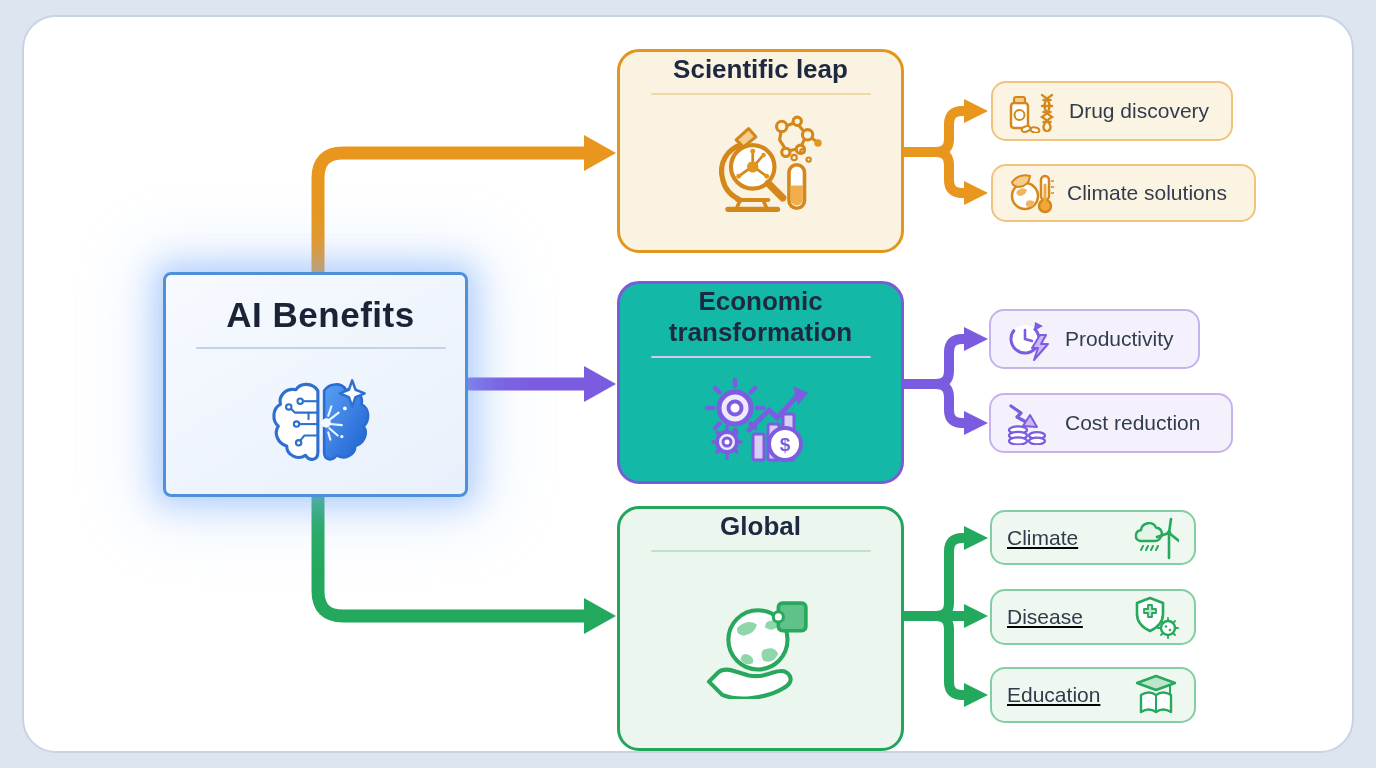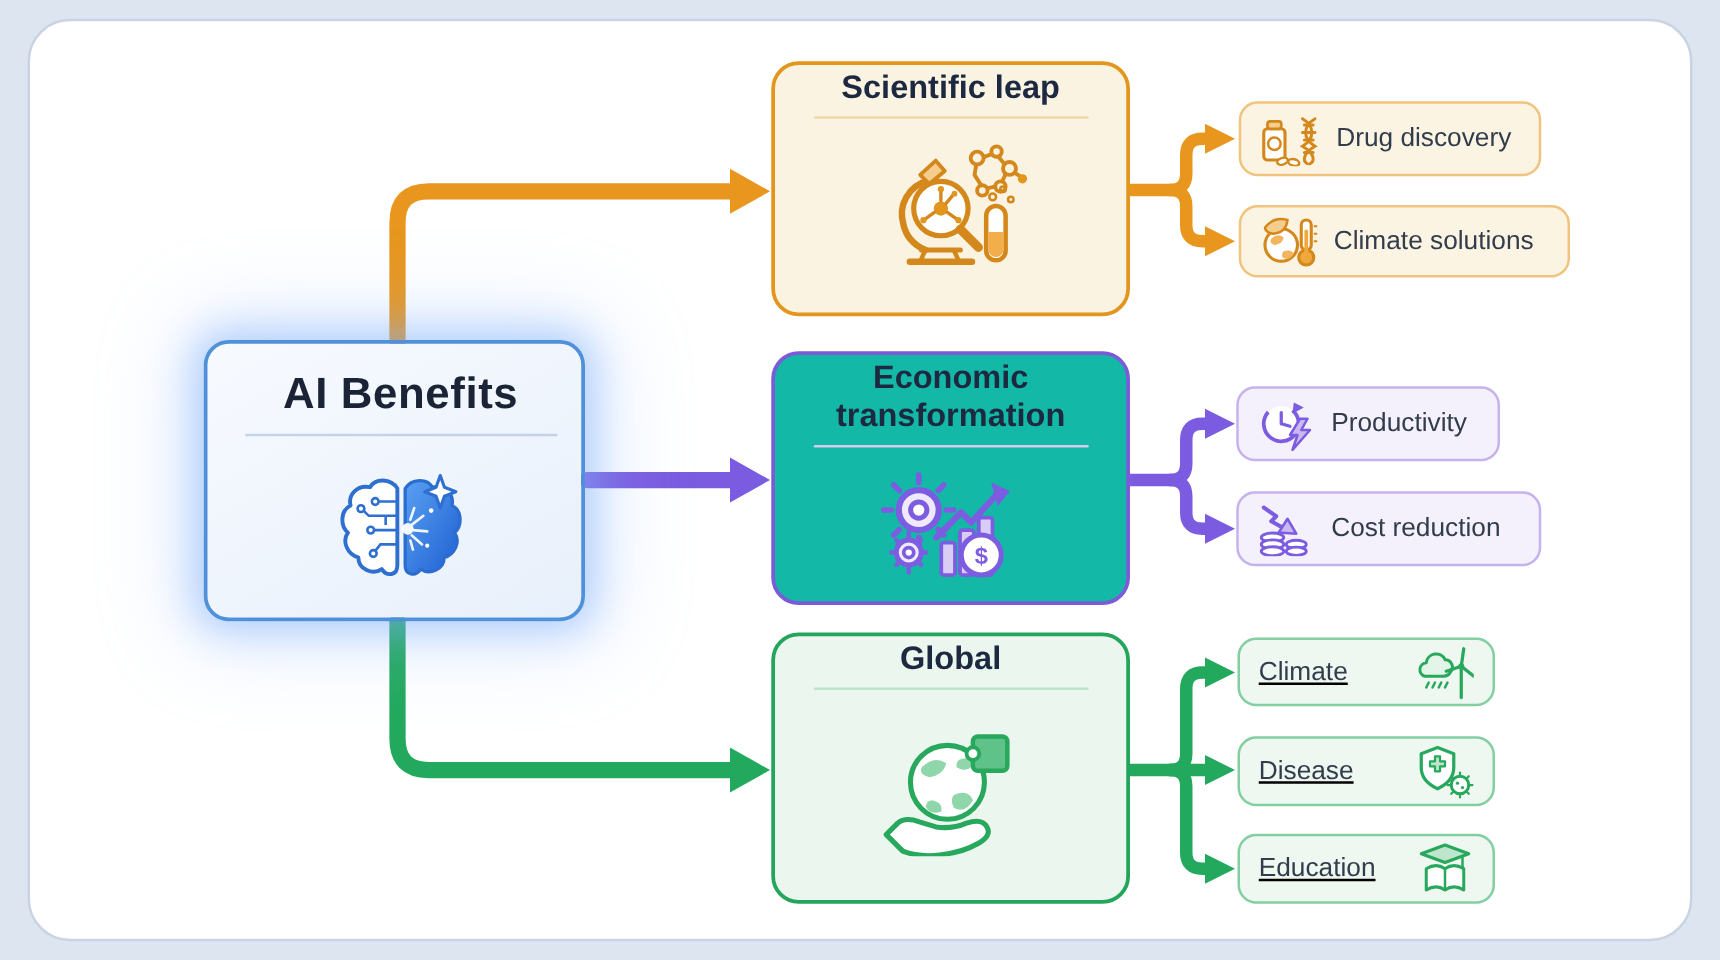--- a/index.html
+++ b/index.html
@@ -3,37 +3,37 @@
 <meta charset="utf-8">
 <style>
   html,body{margin:0;padding:0;}
   body{background:#dde5f1;font-family:"Liberation Sans",sans-serif;}
   .stage{position:relative;width:1376px;height:768px;background:#dde5f1;overflow:hidden;}
   .card{position:absolute;left:22px;top:15px;width:1332px;height:738px;background:#ffffff;
         border:2px solid #c9d3e3;border-radius:34px;box-sizing:border-box;}
   .connectors{position:absolute;left:0;top:0;width:1376px;height:768px;pointer-events:none;}
   .node{position:absolute;box-sizing:border-box;display:flex;flex-direction:column;align-items:center;}
   
-  .root{left:163px;top:272px;width:305px;height:225px;border:3px solid #4f90da;border-radius:20px;
+  .root{left:163px;top:272px;width:305px;height:225px;border:3px solid #4f90da;border-radius:8px;
         background:linear-gradient(150deg,#f7faff 0%,#e8f0fb 100%);padding-top:20px;
         box-shadow:0 0 28px 8px rgba(120,170,250,.45),0 0 64px 22px rgba(150,190,252,.28);padding-left:10px;}
   .root-title{font-size:35px;font-weight:700;color:#1b2436;letter-spacing:.5px;}
   .divider{height:2px;border-radius:1px;}
   .root .divider{width:250px;background:#c3d2e6;margin-top:12px;}
   .root .icon-wrap{flex:1;display:flex;align-items:center;justify-content:center;}
   
   .branch{width:287px;border-radius:22px;border:3px solid;box-sizing:border-box;padding-top:2px;}
   .branch-title{font-size:26px;font-weight:700;color:#1d2940;line-height:1.2;text-align:center;}
   .branch .divider{width:220px;margin-top:8px;}
   .branch .icon-wrap{flex:1;display:flex;align-items:center;justify-content:center;padding-bottom:4px;}
   .branch-science{left:617px;top:49px;height:204px;background:#fbf3e2;border-color:#e2961e;}
   .branch-science .divider{background:#efd9a9;}
   .branch-economy{left:617px;top:281px;height:203px;background:#14b8a6;border-color:#7b5bd8;}
   .branch-economy .divider{background:#d6c9ee;}
-  .branch-global{left:617px;top:506px;height:217px;background:#eaf6ee;border-color:#23a55c;}
+  .branch-global{left:617px;top:506px;height:245px;background:#eaf6ee;border-color:#23a55c;}
   .branch-global .divider{background:#bee2cb;}
   
   .leaf{position:absolute;display:flex;align-items:center;gap:13px;border-radius:15px;border:2px solid;
         box-sizing:border-box;padding:0 15px;}
   .leaf-label{font-size:21px;color:#313c4c;white-space:nowrap;}
   .leaf-orange{background:#fcf4e3;border-color:#f0c37e;}
   .leaf-purple{background:#f5f1fc;border-color:#c6b2ed;}
   .leaf-green{background:#eef8f1;border-color:#83cfa2;justify-content:space-between;text-decoration:underline;}
   .icon{display:flex;align-items:center;justify-content:center;}
 </style>

